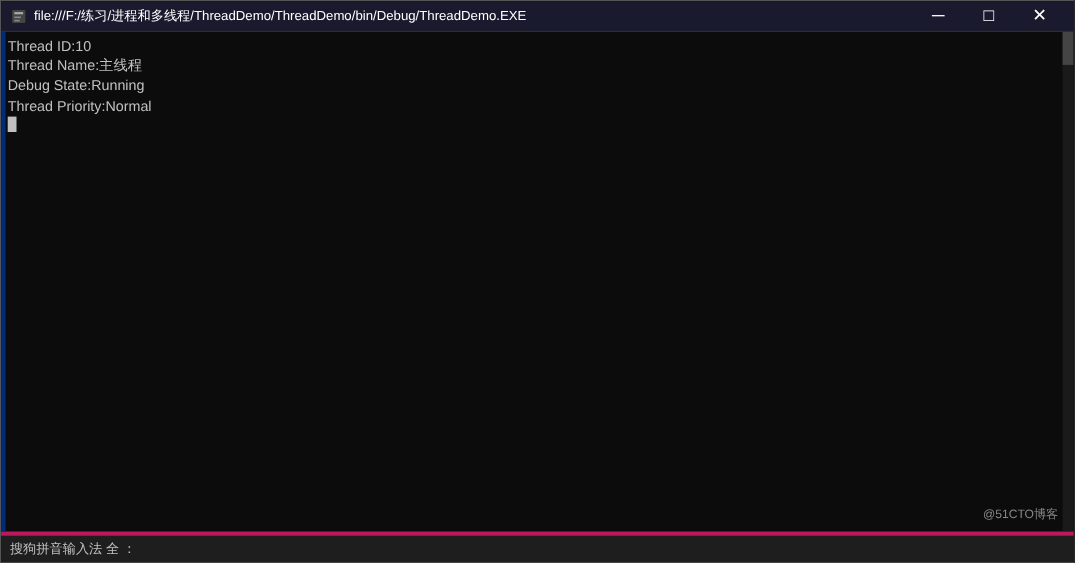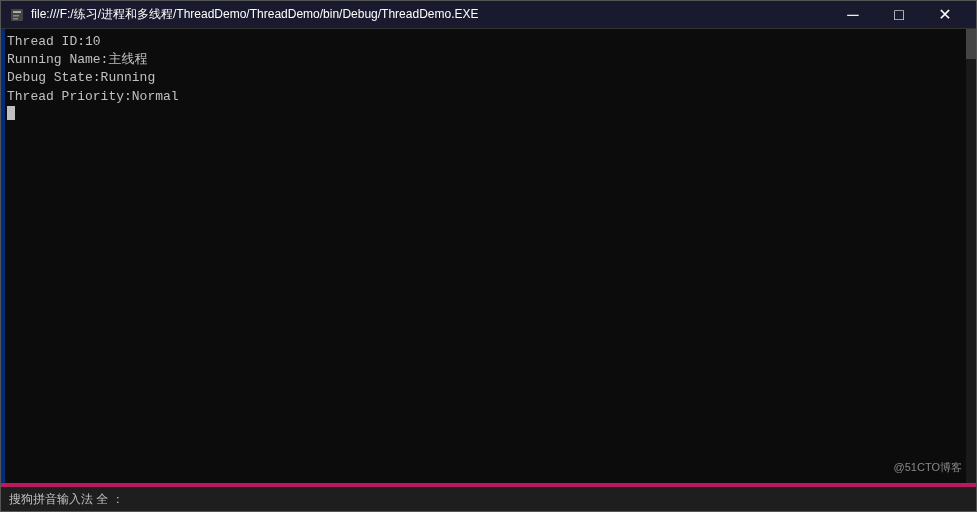--- a/index.html
+++ b/index.html
@@ -82,21 +82,21 @@
       background: #0c0c0c;
       position: relative;
       overflow: hidden;
     }
 
     .console-content {
       padding: 4px 6px;
       color: #c0c0c0;
       font-size: 13px;
       line-height: 1.4;
-      font-family: Liberation Mono, monospace;
+      font-family: Liberation Sans, sans-serif;
     }
 
     .console-line {
       display: block;
       white-space: pre;
     }
 
     .cursor-line {
       display: flex;
       align-items: center;
@@ -188,21 +188,21 @@
       <button class="title-bar-btn">□</button>
       <button class="title-bar-btn close">✕</button>
     </div>
   </div>
 
   <div class="console-area">
     <div class="left-indicator"></div>
     <div class="console-content">
 
     <span class="console-line">Thread ID:10</span>
-        <span class="console-line">Running Name:主线程</span>
+        <span class="console-line">Thread Name:主线程</span>
         <span class="console-line">Debug State:Running</span>
         <span class="console-line">Thread Priority:Normal</span>
         <div class="cursor-line">
           <span class="cursor"></span>
         </div>
       </div>
     <div class="scrollbar">
       <div class="scrollbar-thumb"></div>
     </div>
     <div class="watermark">@51CTO博客</div>

